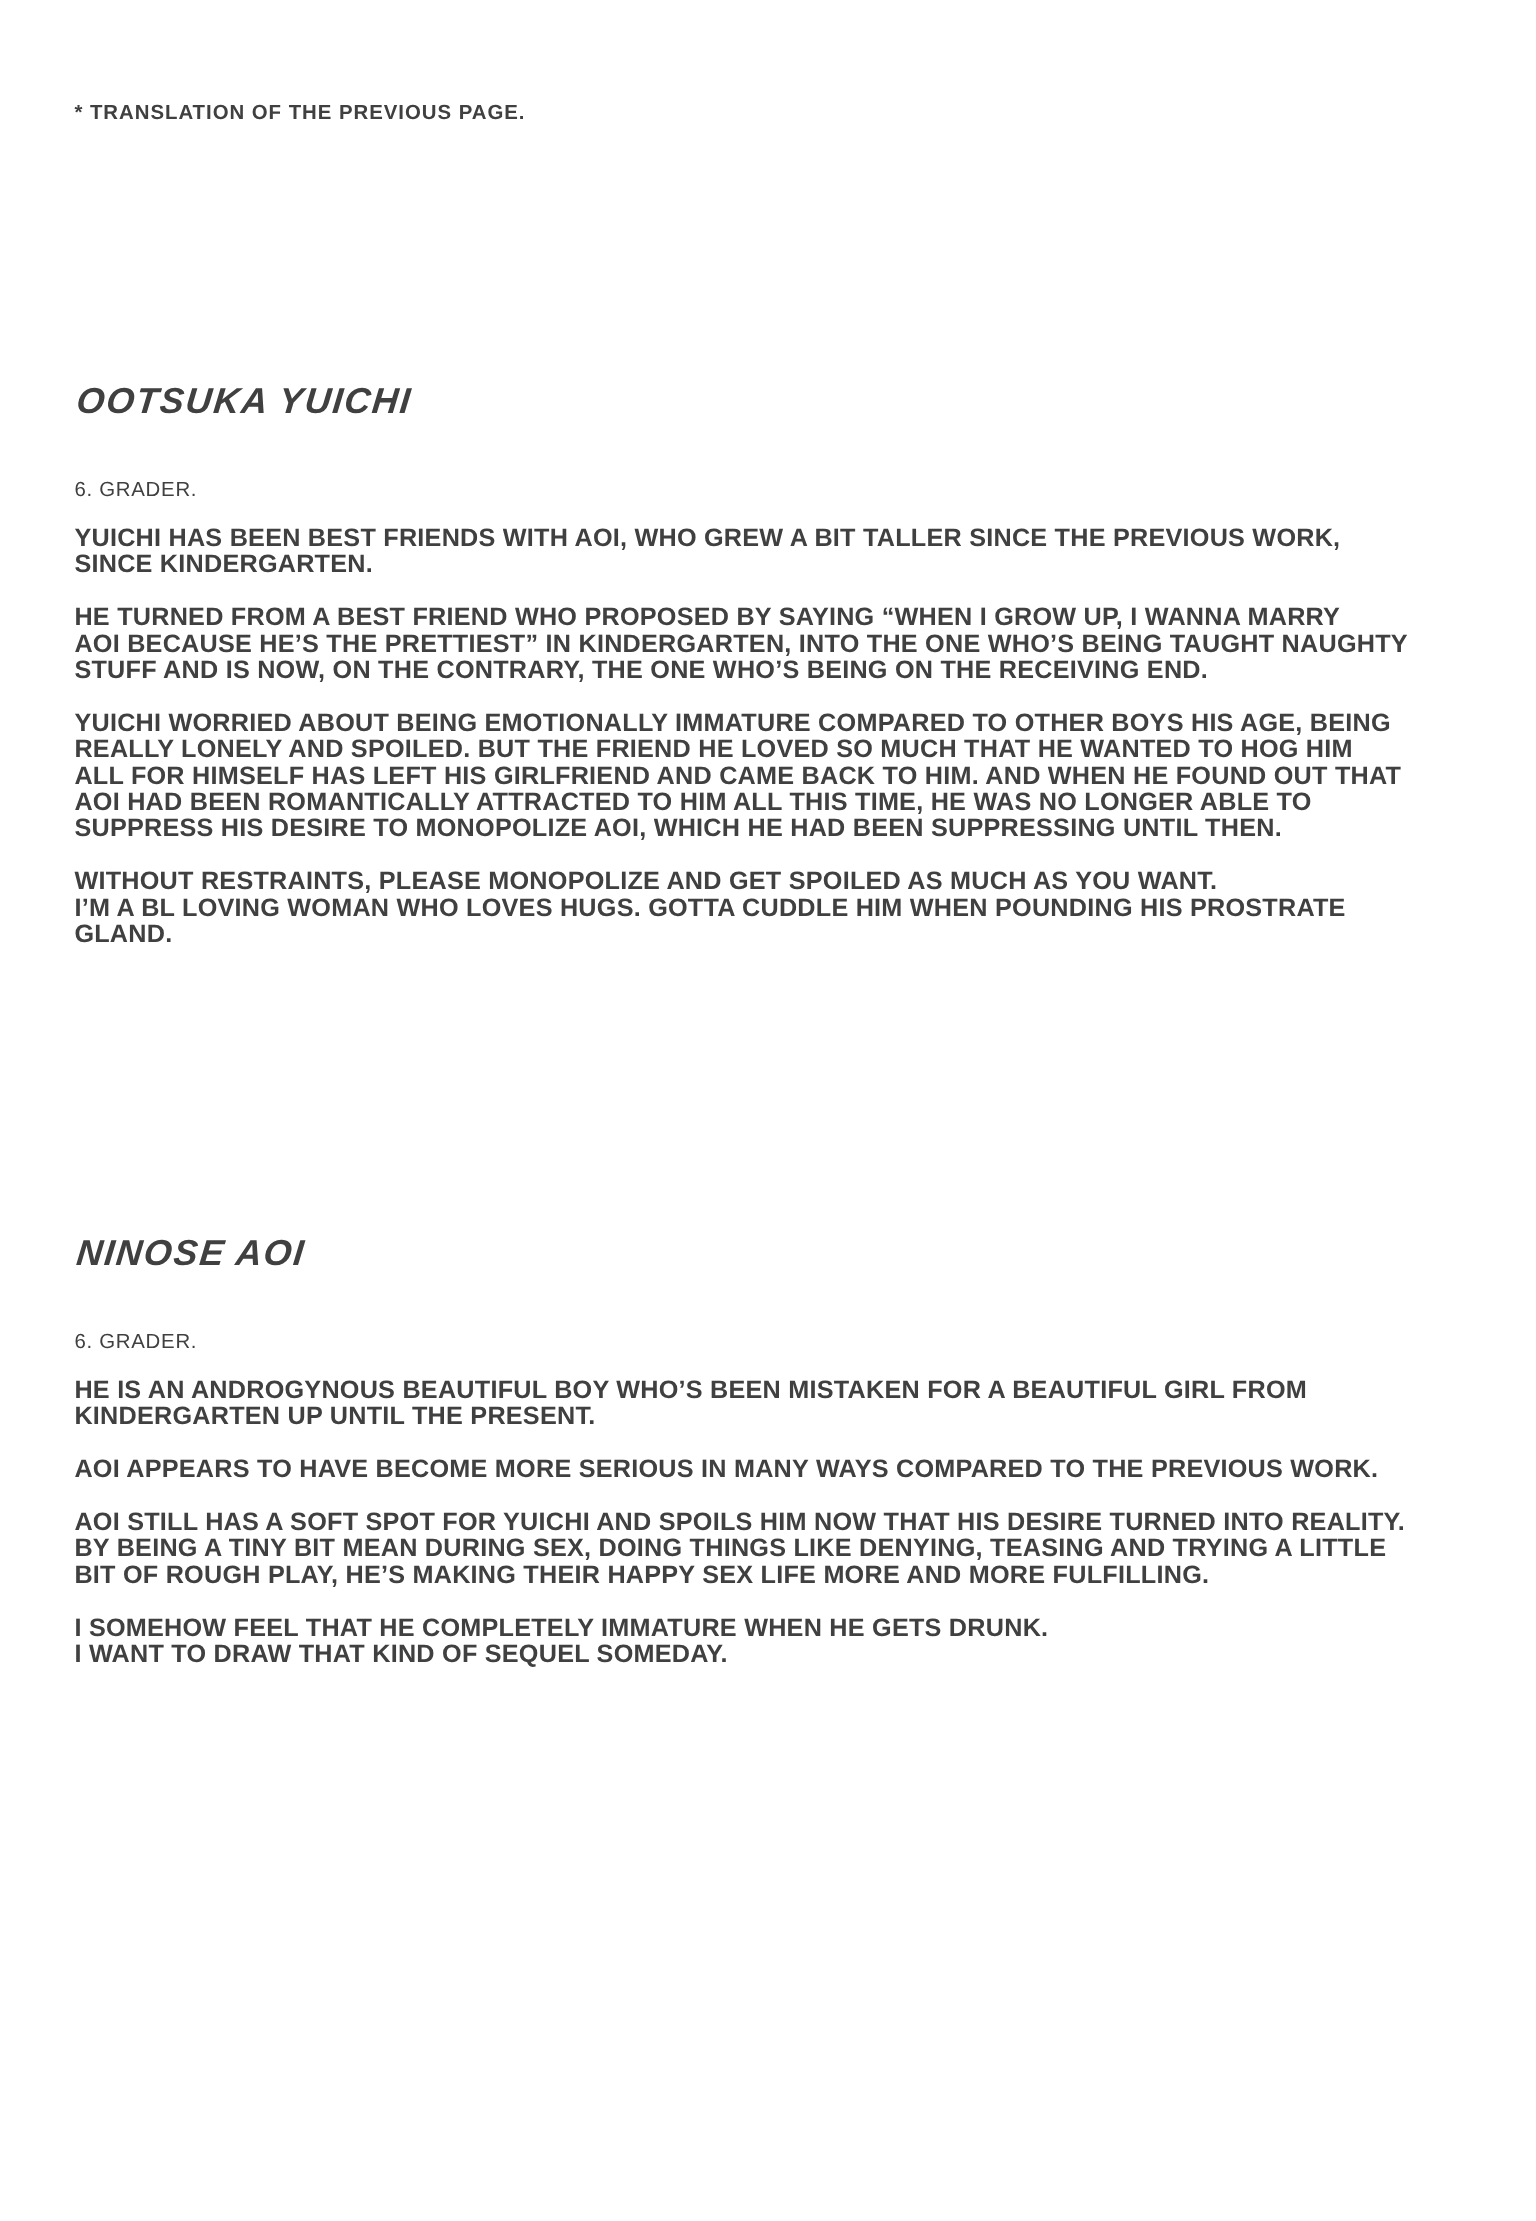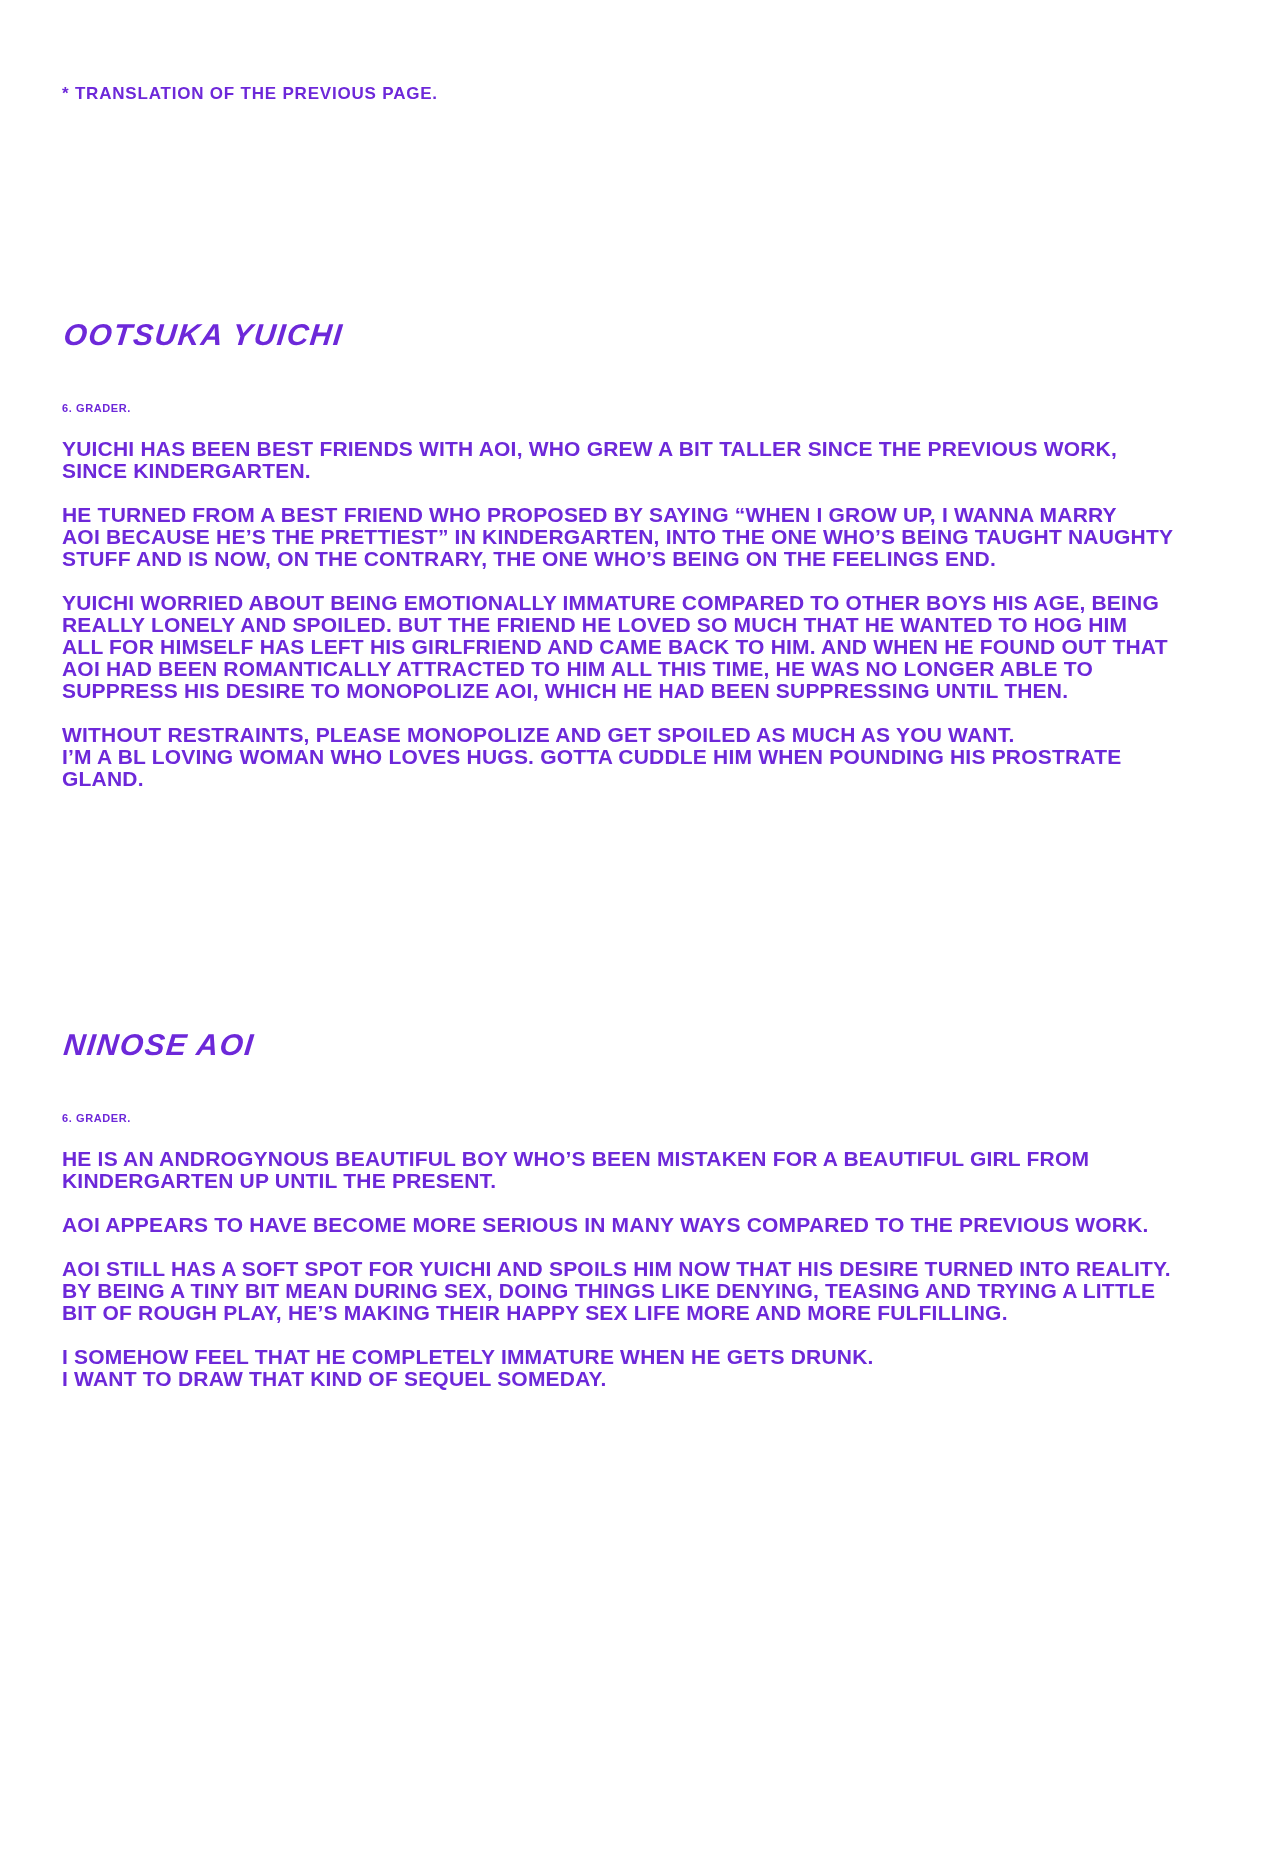--- a/index.html
+++ b/index.html
@@ -4,21 +4,21 @@
 <style>
   * { margin: 0; padding: 0; box-sizing: border-box; }
   html, body { background: #ffffff; }
   .page {
     position: relative;
     width: 1280px;
     height: 1851px;
     background: #ffffff;
     overflow: hidden;
     font-family: "Liberation Sans", sans-serif;
-    color: #6d28d9;
+    color: #404040;
   }
   .note {
     position: absolute;
     left: 62px;
     top: 84px;
     font-size: 17px;
     font-weight: bold;
     letter-spacing: 0.8px;
     white-space: pre-line;
   }
@@ -29,22 +29,22 @@
     font-size: 30px;
     font-weight: bold;
     font-style: italic;
     letter-spacing: 1.5px;
     transform: skewX(-6deg);
     transform-origin: left bottom;
     margin-bottom: 45px;
     line-height: 34px;
   }
   .grade {
-    font-size: 11px;
-    font-weight: bold;
+    font-size: 17px;
+    font-weight: normal;
     letter-spacing: 0.6px;
     line-height: 22px;
     margin-bottom: 19px;
   }
   .para {
     font-size: 21px;
     font-weight: bold;
     letter-spacing: 0.2px;
     line-height: 22px;
     white-space: pre-line;
@@ -58,21 +58,21 @@
 
   <div class="note">* TRANSLATION OF THE PREVIOUS PAGE.</div>
 
   <div class="section section-1">
     <div class="char-name">OOTSUKA YUICHI</div>
     <div class="grade">6. GRADER.</div>
     <div class="para">YUICHI HAS BEEN BEST FRIENDS WITH AOI, WHO GREW A BIT TALLER SINCE THE PREVIOUS WORK,
 SINCE KINDERGARTEN.</div>
     <div class="para">HE TURNED FROM A BEST FRIEND WHO PROPOSED BY SAYING “WHEN I GROW UP, I WANNA MARRY
 AOI BECAUSE HE’S THE PRETTIEST” IN KINDERGARTEN, INTO THE ONE WHO’S BEING TAUGHT NAUGHTY
-STUFF AND IS NOW, ON THE CONTRARY, THE ONE WHO’S BEING ON THE FEELINGS END.</div>
+STUFF AND IS NOW, ON THE CONTRARY, THE ONE WHO’S BEING ON THE RECEIVING END.</div>
     <div class="para">YUICHI WORRIED ABOUT BEING EMOTIONALLY IMMATURE COMPARED TO OTHER BOYS HIS AGE, BEING
 REALLY LONELY AND SPOILED. BUT THE FRIEND HE LOVED SO MUCH THAT HE WANTED TO HOG HIM
 ALL FOR HIMSELF HAS LEFT HIS GIRLFRIEND AND CAME BACK TO HIM. AND WHEN HE FOUND OUT THAT
 AOI HAD BEEN ROMANTICALLY ATTRACTED TO HIM ALL THIS TIME, HE WAS NO LONGER ABLE TO
 SUPPRESS HIS DESIRE TO MONOPOLIZE AOI, WHICH HE HAD BEEN SUPPRESSING UNTIL THEN.</div>
     <div class="para">WITHOUT RESTRAINTS, PLEASE MONOPOLIZE AND GET SPOILED AS MUCH AS YOU WANT.
 I’M A BL LOVING WOMAN WHO LOVES HUGS. GOTTA CUDDLE HIM WHEN POUNDING HIS PROSTRATE
 GLAND.</div>
   </div>
 

